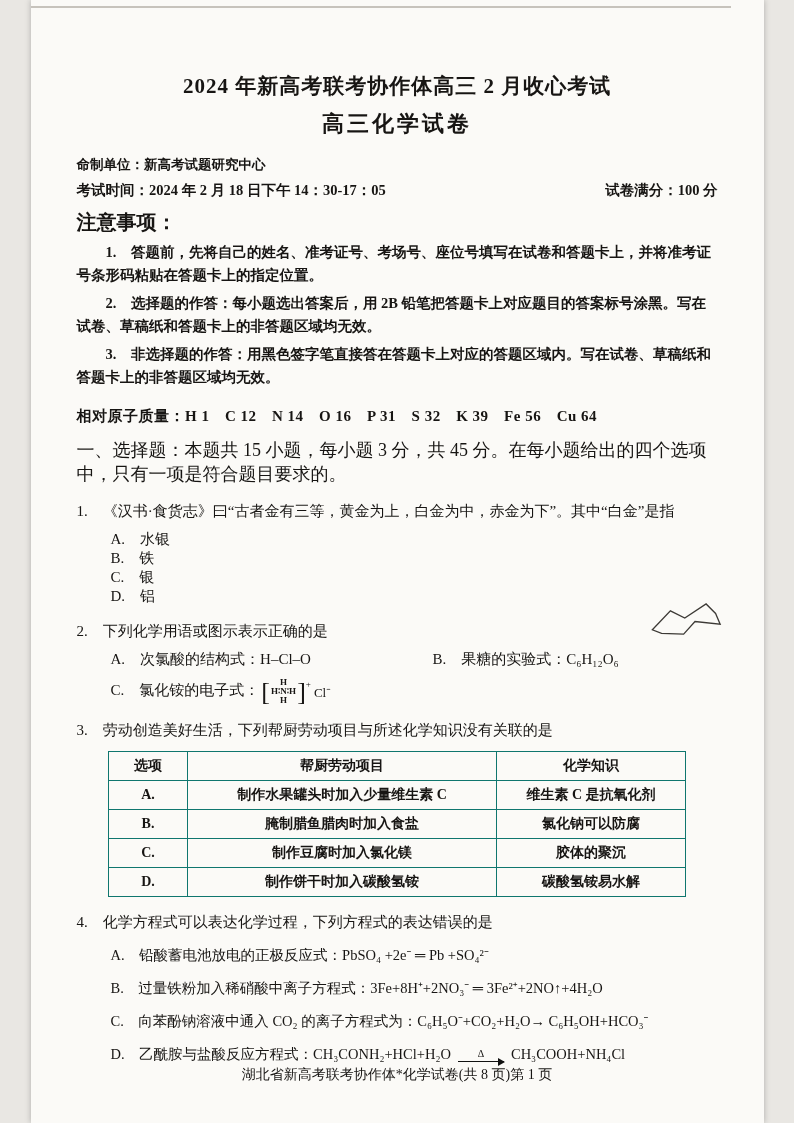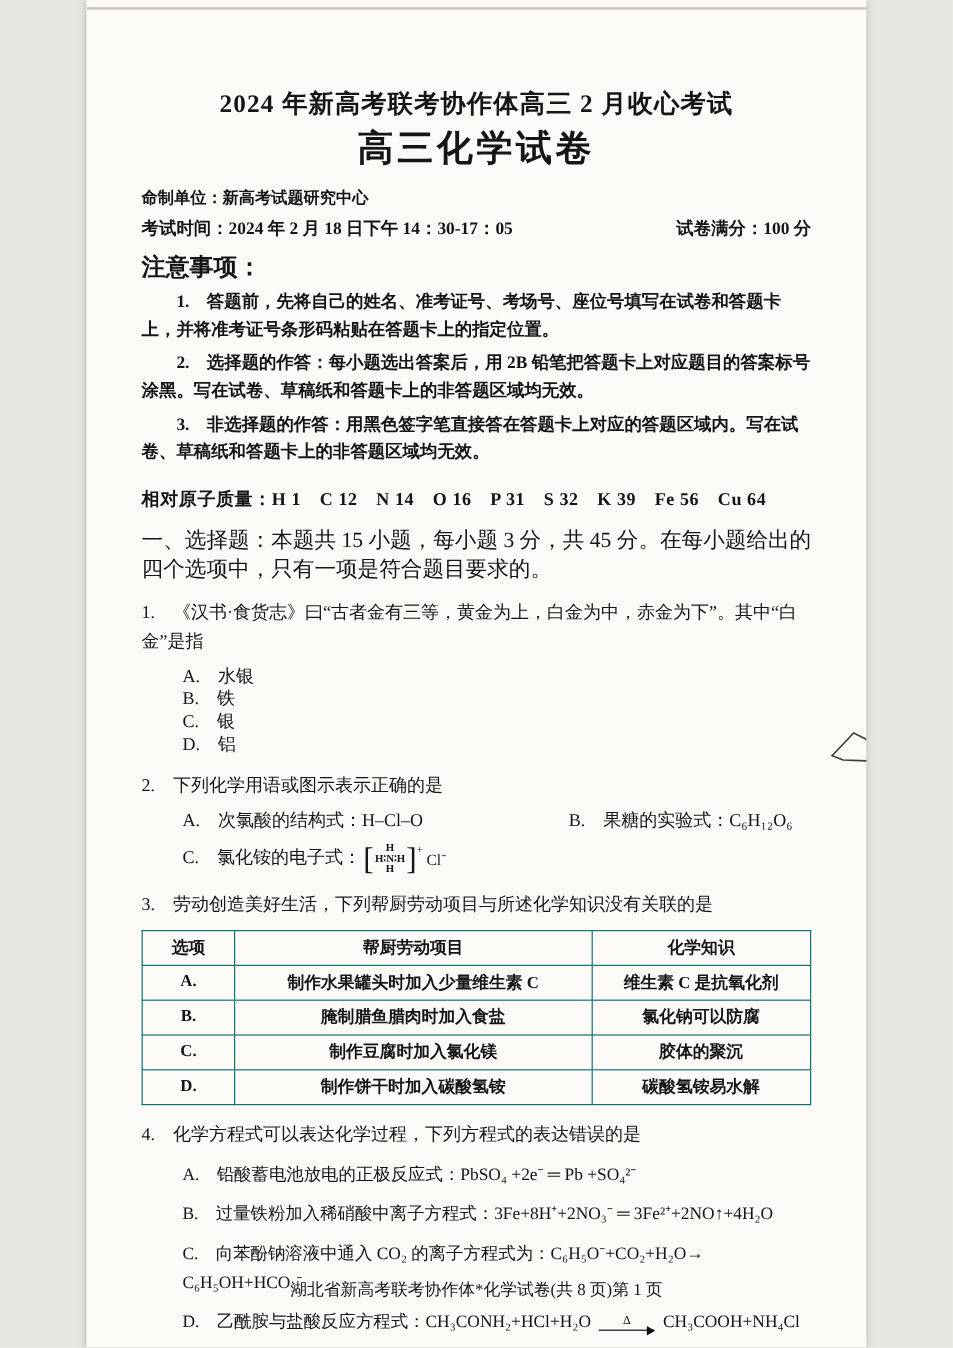--- a/index.html
+++ b/index.html
@@ -1,34 +1,34 @@
 <!DOCTYPE html>
 <html><head>
 <meta charset="utf-8">
 <style>
   html, body { margin: 0; padding: 0; background: #e9e7e3; }
   .page {
     position: relative;
-    width: 650px;
+    width: 733px;
     height: 1123px;
     margin: 0 auto;
     background: #fbfaf7;
     box-sizing: border-box;
     padding: 72px 46px 0 46px;
     font-family: "Liberation Serif", serif;
     color: #171513;
     overflow: hidden;
     box-shadow: 0 0 6px rgba(0,0,0,.25);
   }
   .scan-line {
     position: absolute; top: 6px; left: 0; width: 700px; height: 2px;
     background: #aba69d; opacity: .65;
   }
   .title1 { text-align: center; font-size: 21px; font-weight: bold; letter-spacing: 1px; line-height: 28px; margin: 0; }
-  .title2 { text-align: center; font-size: 30px; font-weight: bold; letter-spacing: 3px; line-height: 40px; margin: 4px 0 0 0; }
+  .title2 { text-align: center; font-size: 22px; font-weight: bold; letter-spacing: 3px; line-height: 40px; margin: 4px 0 0 0; }
   .issuer { font-weight: bold; font-size: 13.5px; margin: 12px 0 0 0; }
   .meta-row { display: flex; justify-content: space-between; font-weight: bold; font-size: 14.5px; margin-top: 7px; }
   .notice-title { font-weight: bold; font-size: 20px; margin: 9px 0 0 0; }
   .notice-item { font-weight: bold; font-size: 14.5px; line-height: 23px; text-indent: 2em; margin: 5px 0 0 0; }
   .atomic-mass { font-weight: bold; font-size: 15px; margin: 18px 0 0 0; letter-spacing: .5px; }
   .section-head { font-weight: normal; font-size: 18px; line-height: 24px; margin: 12px 0 0 0; }
   .q-stem { font-size: 15px; line-height: 24px; margin: 13px 0 0 0; }
   .opt-row { display: flex; padding-left: 34px; font-size: 15px; margin-top: 7px; flex-direction: column; }
   .opt-row .o1 { width: 135px; } .opt-row .o2 { width: 185px; } .opt-row .o3 { width: 170px; }
   .opt-grid { display: grid; grid-template-columns: 322px 1fr; padding-left: 34px; font-size: 15px; row-gap: 9px; margin-top: 7px; align-items: center; }

